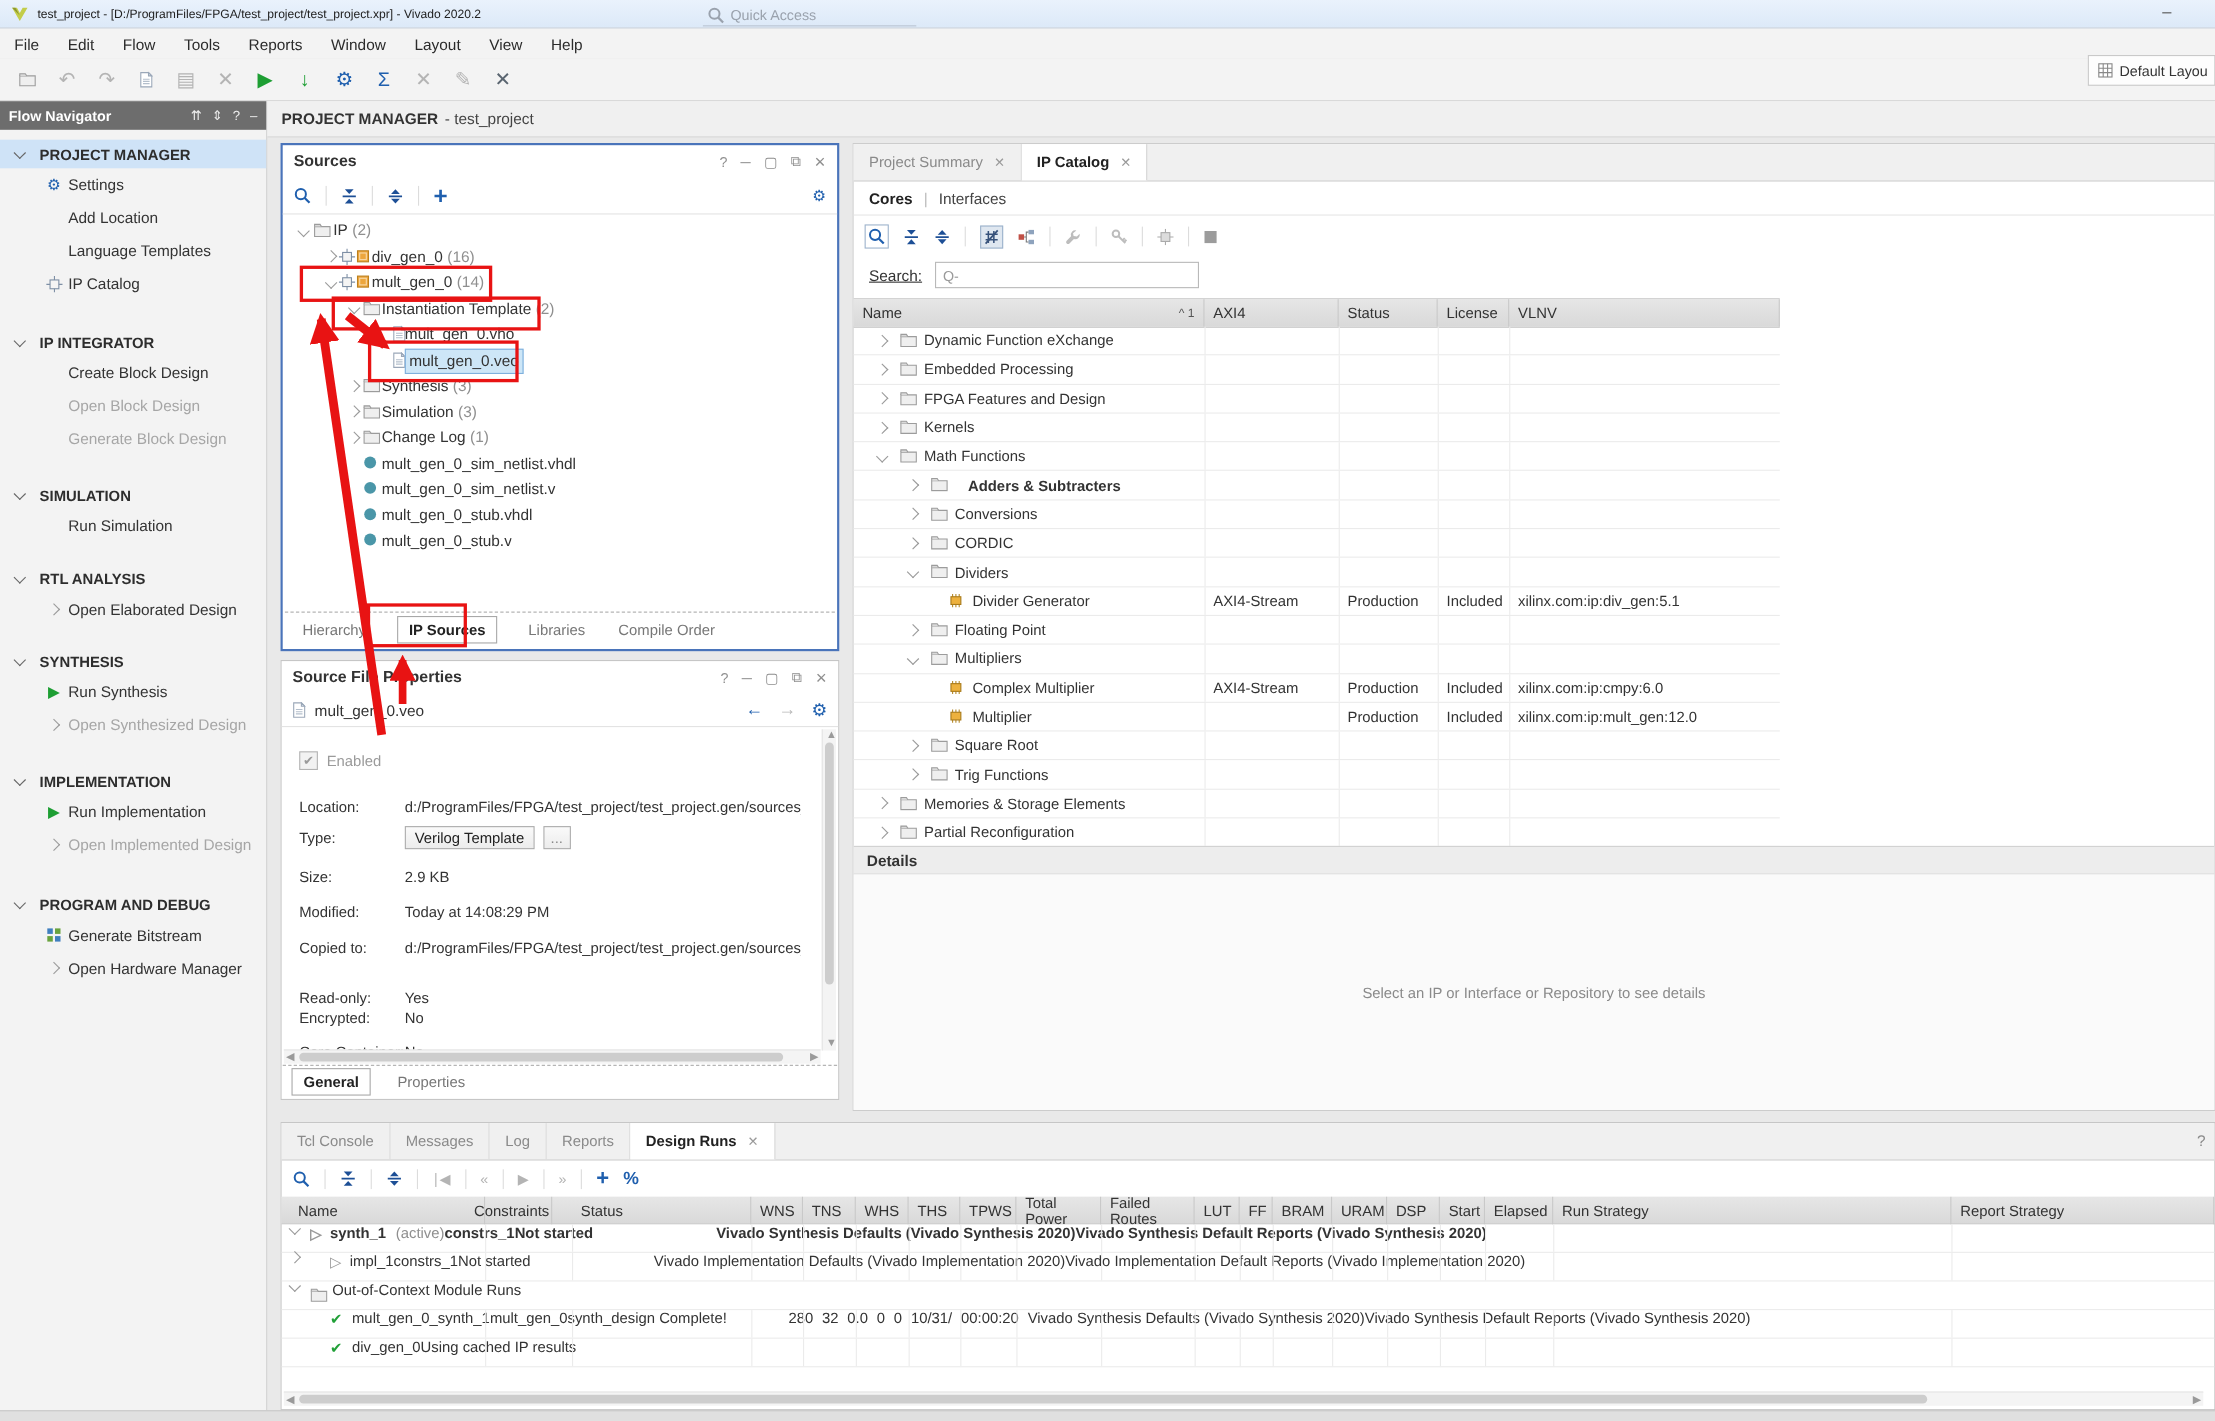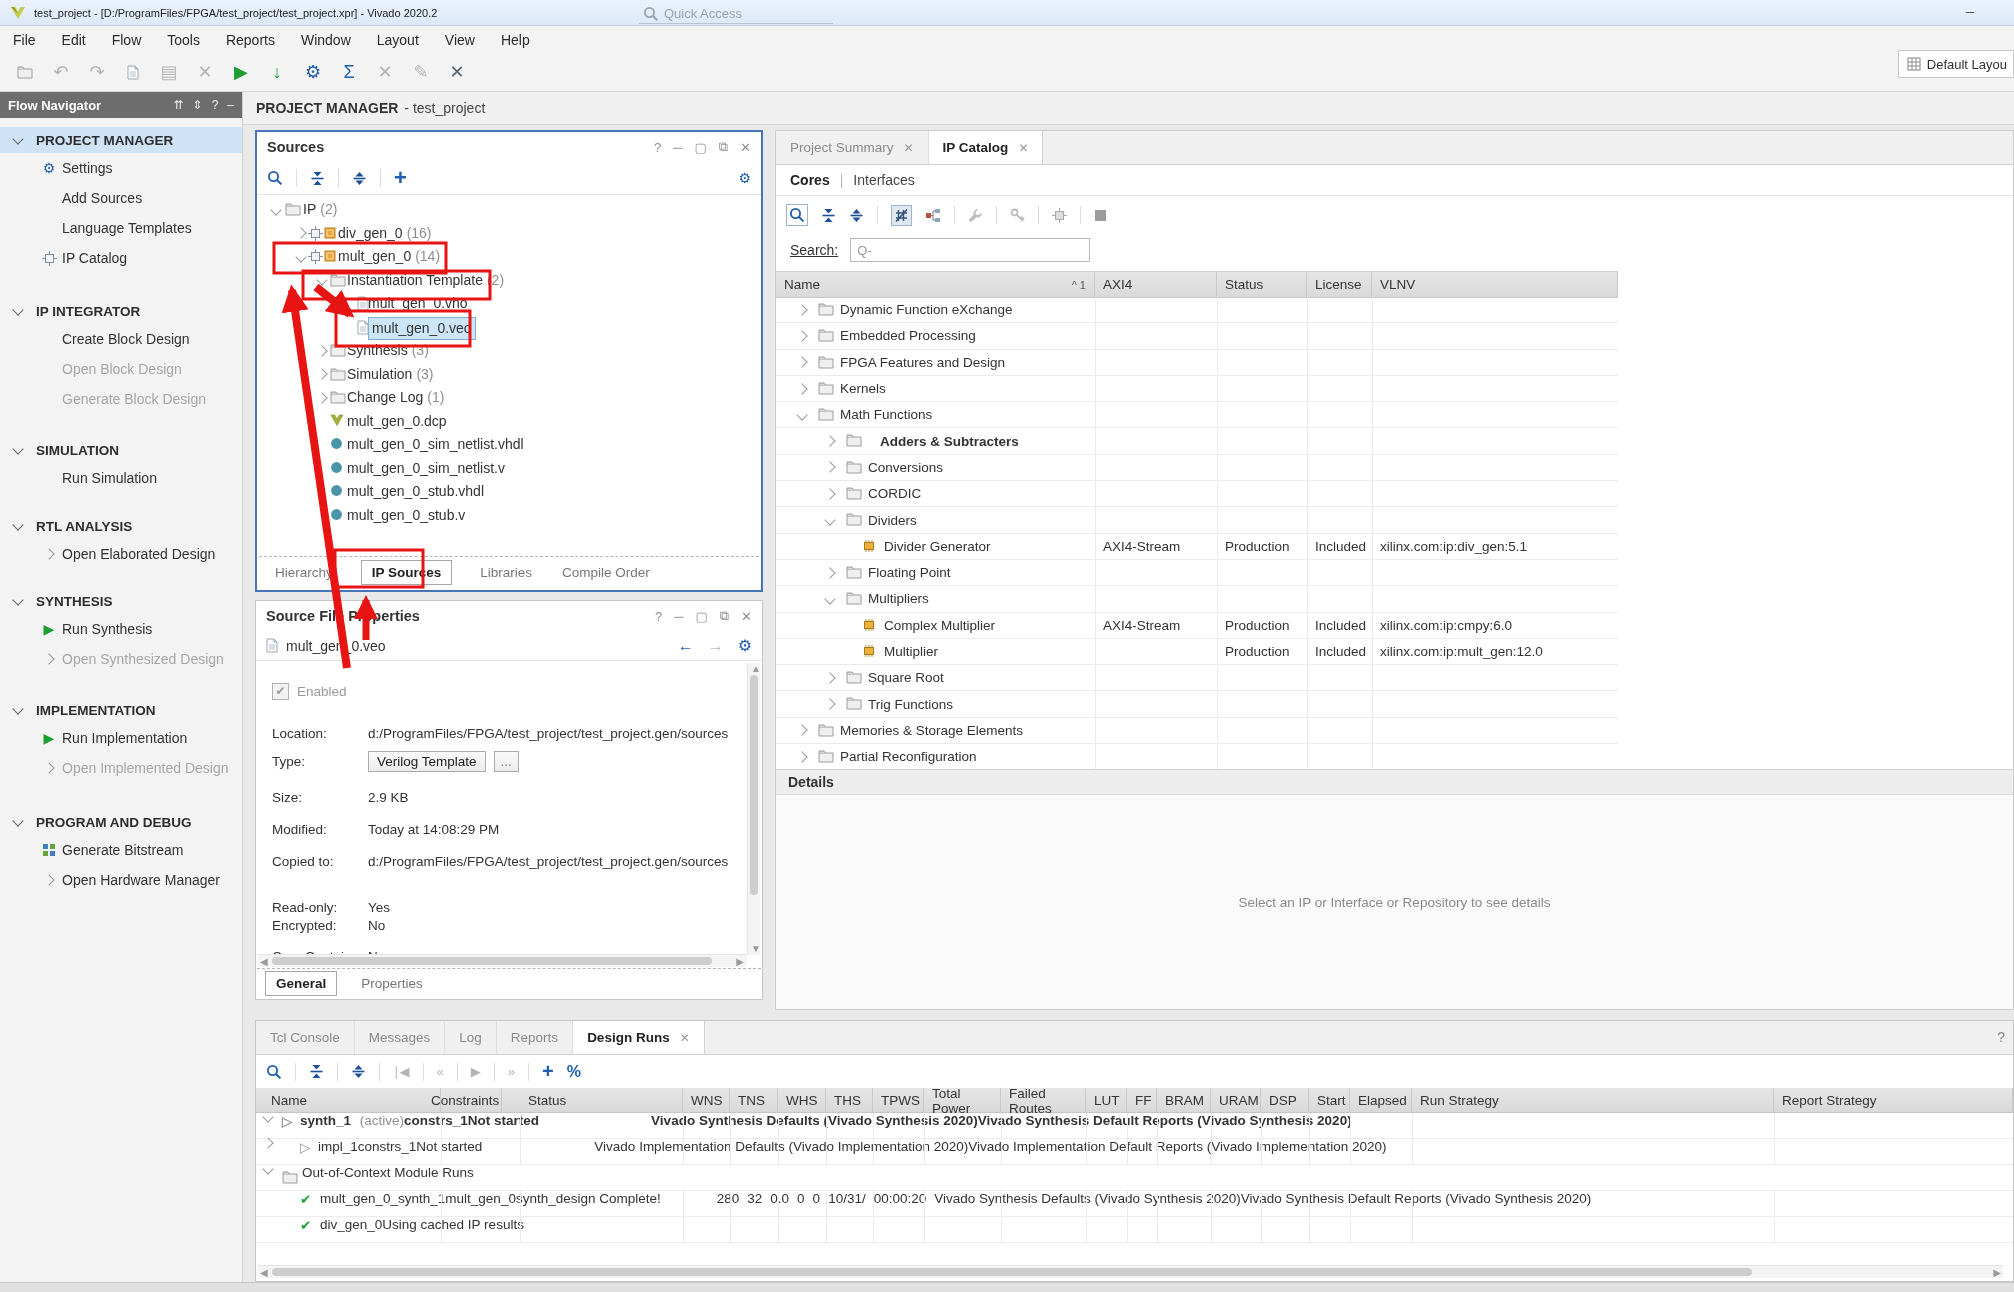--- a/index.html
+++ b/index.html
@@ -198,21 +198,21 @@
           <span style="margin-left: 14px;">PROJECT MANAGER</span>
         </div>
         <div class="fn-item">
           <span style="width: 26px; margin-left: 36px; display: inline-flex; justify-content: center;">
             <span class="ico  c-blue">⚙</span>
           </span>
           <span>Settings</span>
         </div>
         <div class="fn-item">
           <span style="width: 26px; margin-left: 36px; display: inline-flex; justify-content: center;"></span>
-          <span>Add Sources</span>
+          <span>Add Location</span>
         </div>
         <div class="fn-item">
           <span style="width: 26px; margin-left: 36px; display: inline-flex; justify-content: center;"></span>
           <span>Language Templates</span>
         </div>
         <div class="fn-item">
           <span style="width: 26px; margin-left: 36px; display: inline-flex; justify-content: center;">
             <span>
               <svg width="15" height="15" viewBox="0 0 15 15">
                 <rect x="3.5" y="3.5" width="8" height="8" fill="#f4f4f4" stroke="#7e8fa5"></rect>
@@ -452,28 +452,20 @@
         </div>
         <div class="trow">
           <span class="chev right lite" style="position: absolute; left: 59px;"></span>
           <span style="position: absolute; left: 71px; top: 4px;">
             <svg width="16" height="14" viewBox="0 0 16 14">
               <path d="M1 4 h14 v9 H1z" fill="#efefef" stroke="#9c9c9c"></path>
               <path d="M1 4 V2 h5 l1.3 2" fill="#d9d9d9" stroke="#9c9c9c"></path>
             </svg>
           </span>
           <span class="nowrap" style="position: absolute; left: 88px; top: 1px; line-height: 21px;"><span>Change Log</span><span class="cnt">(1)</span></span>
-        </div>
-        <div class="trow">
-          <span style="position: absolute; left: 71px; top: 4px;">
-            <svg width="14" height="12" viewBox="0 0 14 12">
-              <path d="M1 1 L7 11.5 L13 1 L9.2 1 L7 5.2 L4.8 1z" fill="#a9b33b" stroke="#7d8527" stroke-width="0.6"></path>
-            </svg>
-          </span>
-          <span class="nowrap" style="position: absolute; left: 88px; top: 1px; line-height: 21px;"><span>mult_gen_0.dcp</span></span>
         </div>
         <div class="trow">
           <span style="position: absolute; left: 71px; top: 4px;">
             <svg width="13" height="13" viewBox="0 0 13 13">
               <circle cx="6.5" cy="6.5" r="5.4" fill="#4a96a8"></circle>
             </svg>
           </span>
           <span class="nowrap" style="position: absolute; left: 88px; top: 1px; line-height: 21px;"><span>mult_gen_0_sim_netlist.vhdl</span></span>
         </div>
         <div class="trow">

